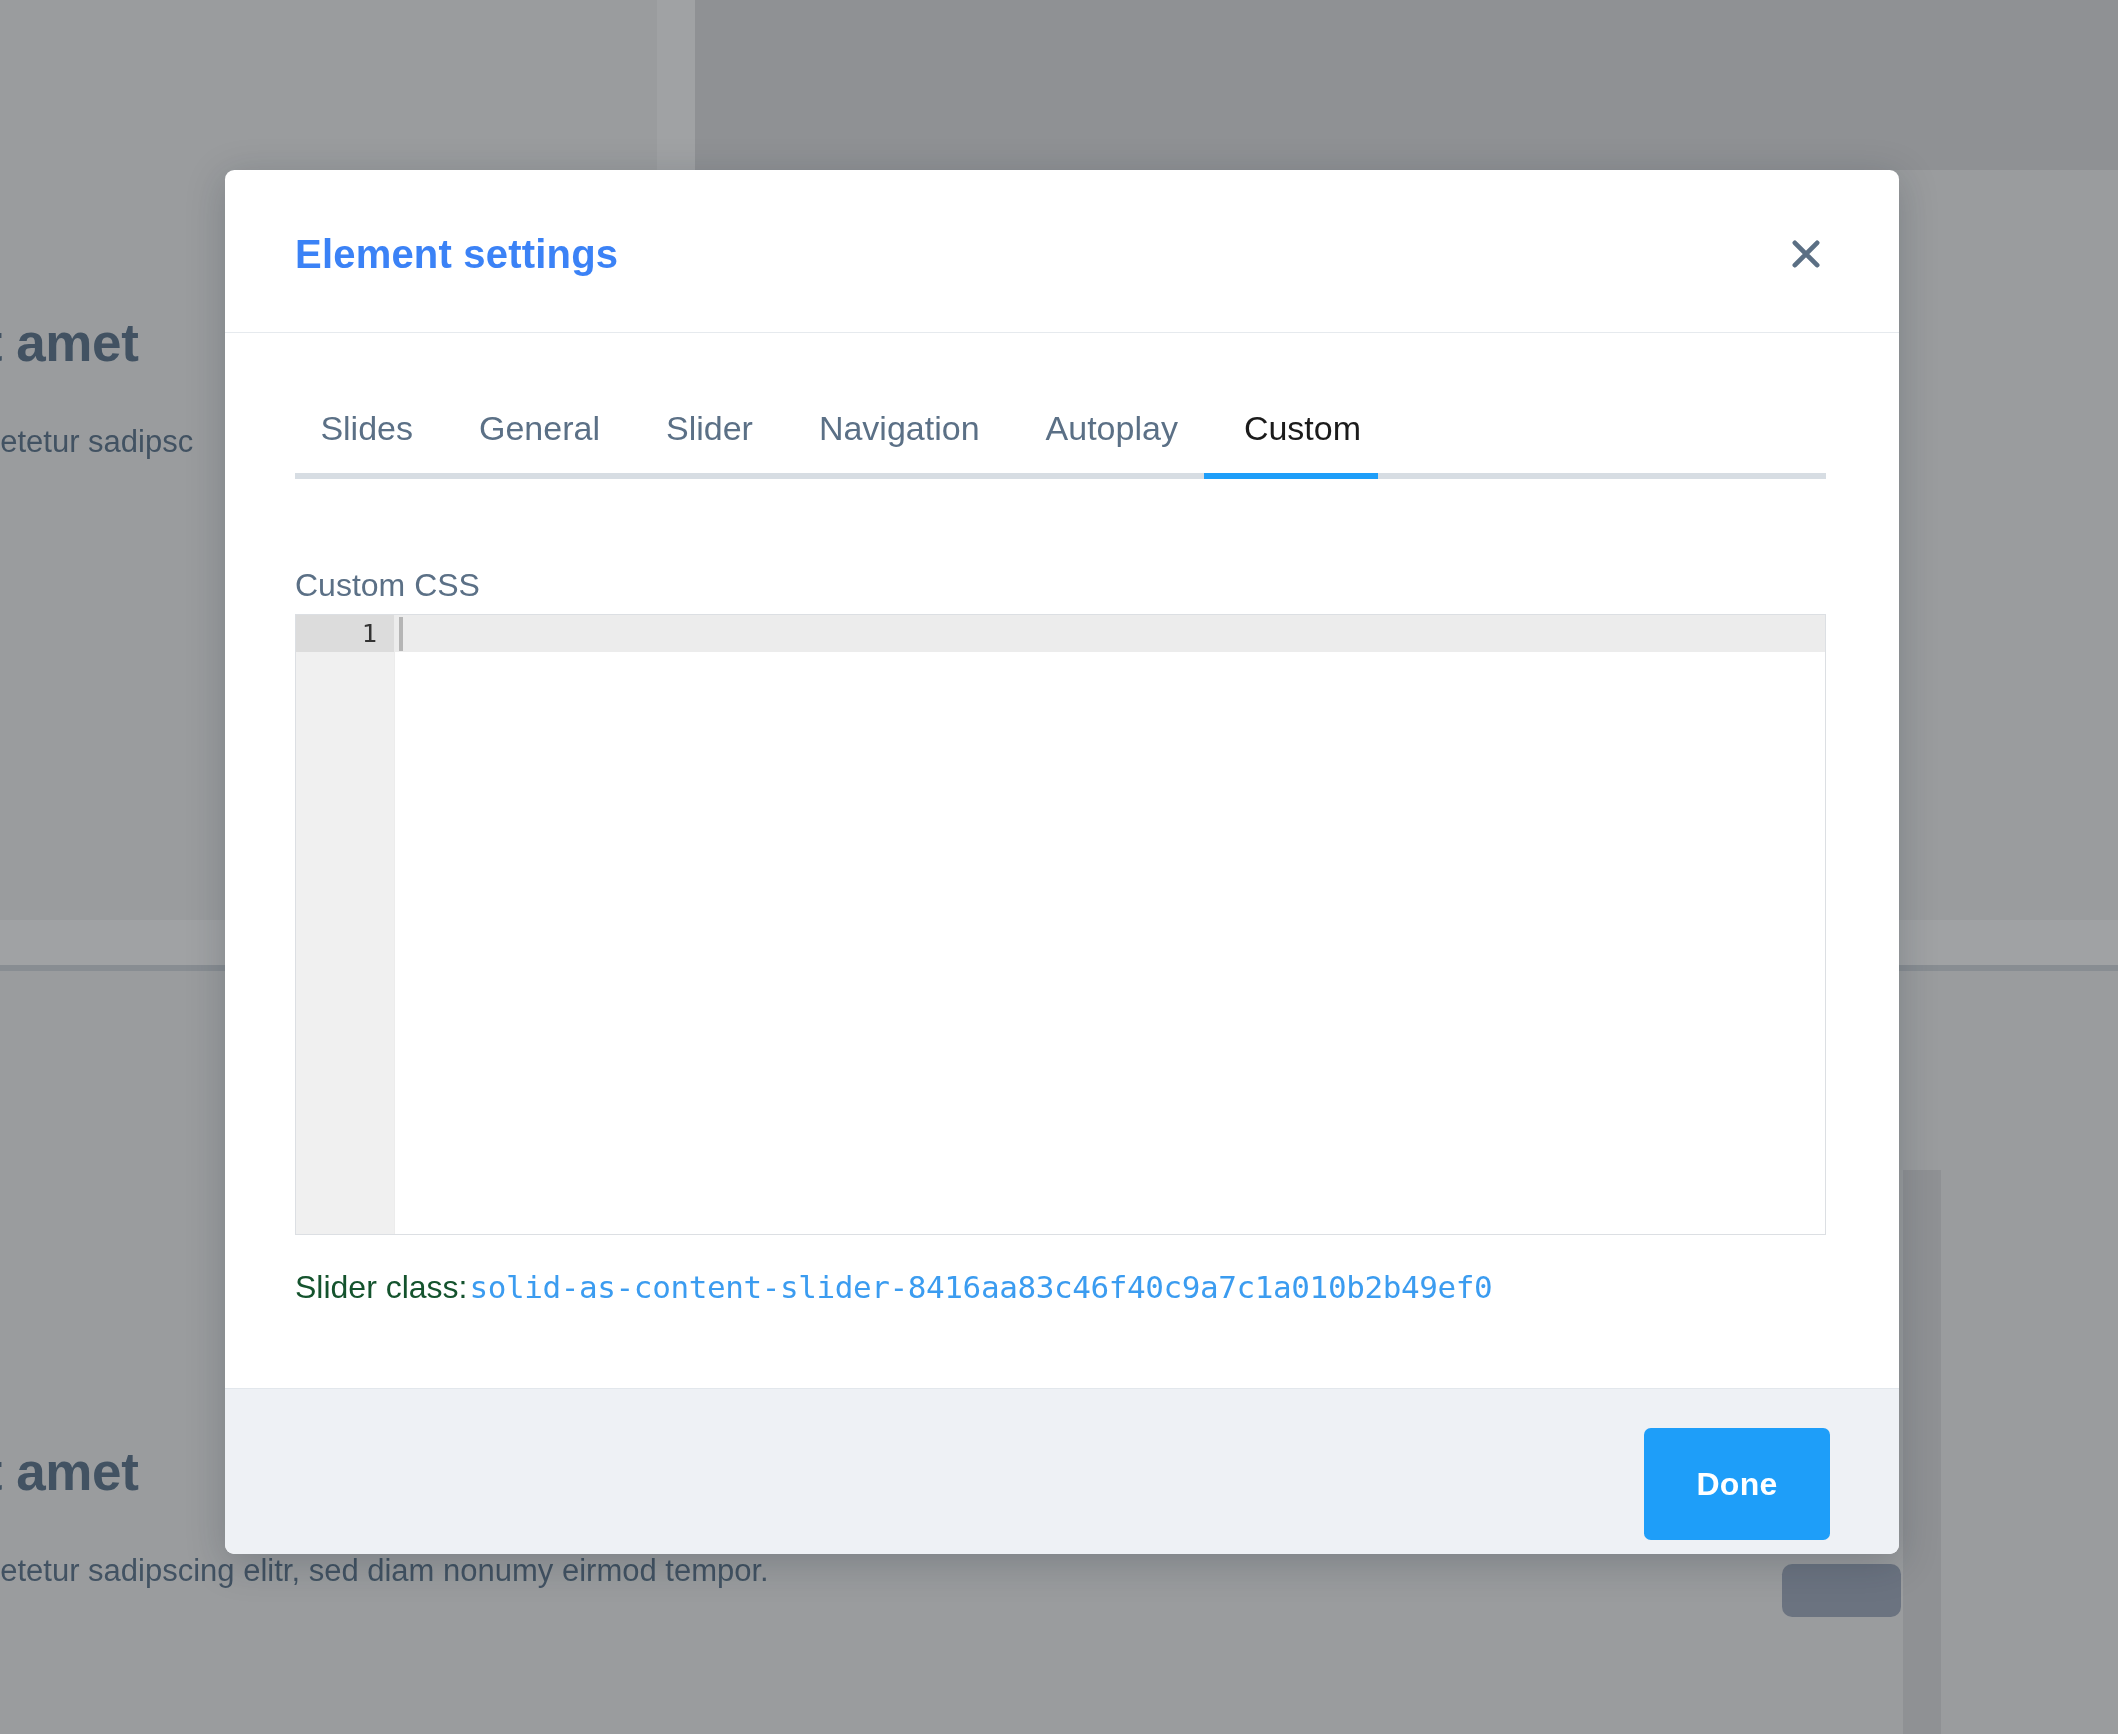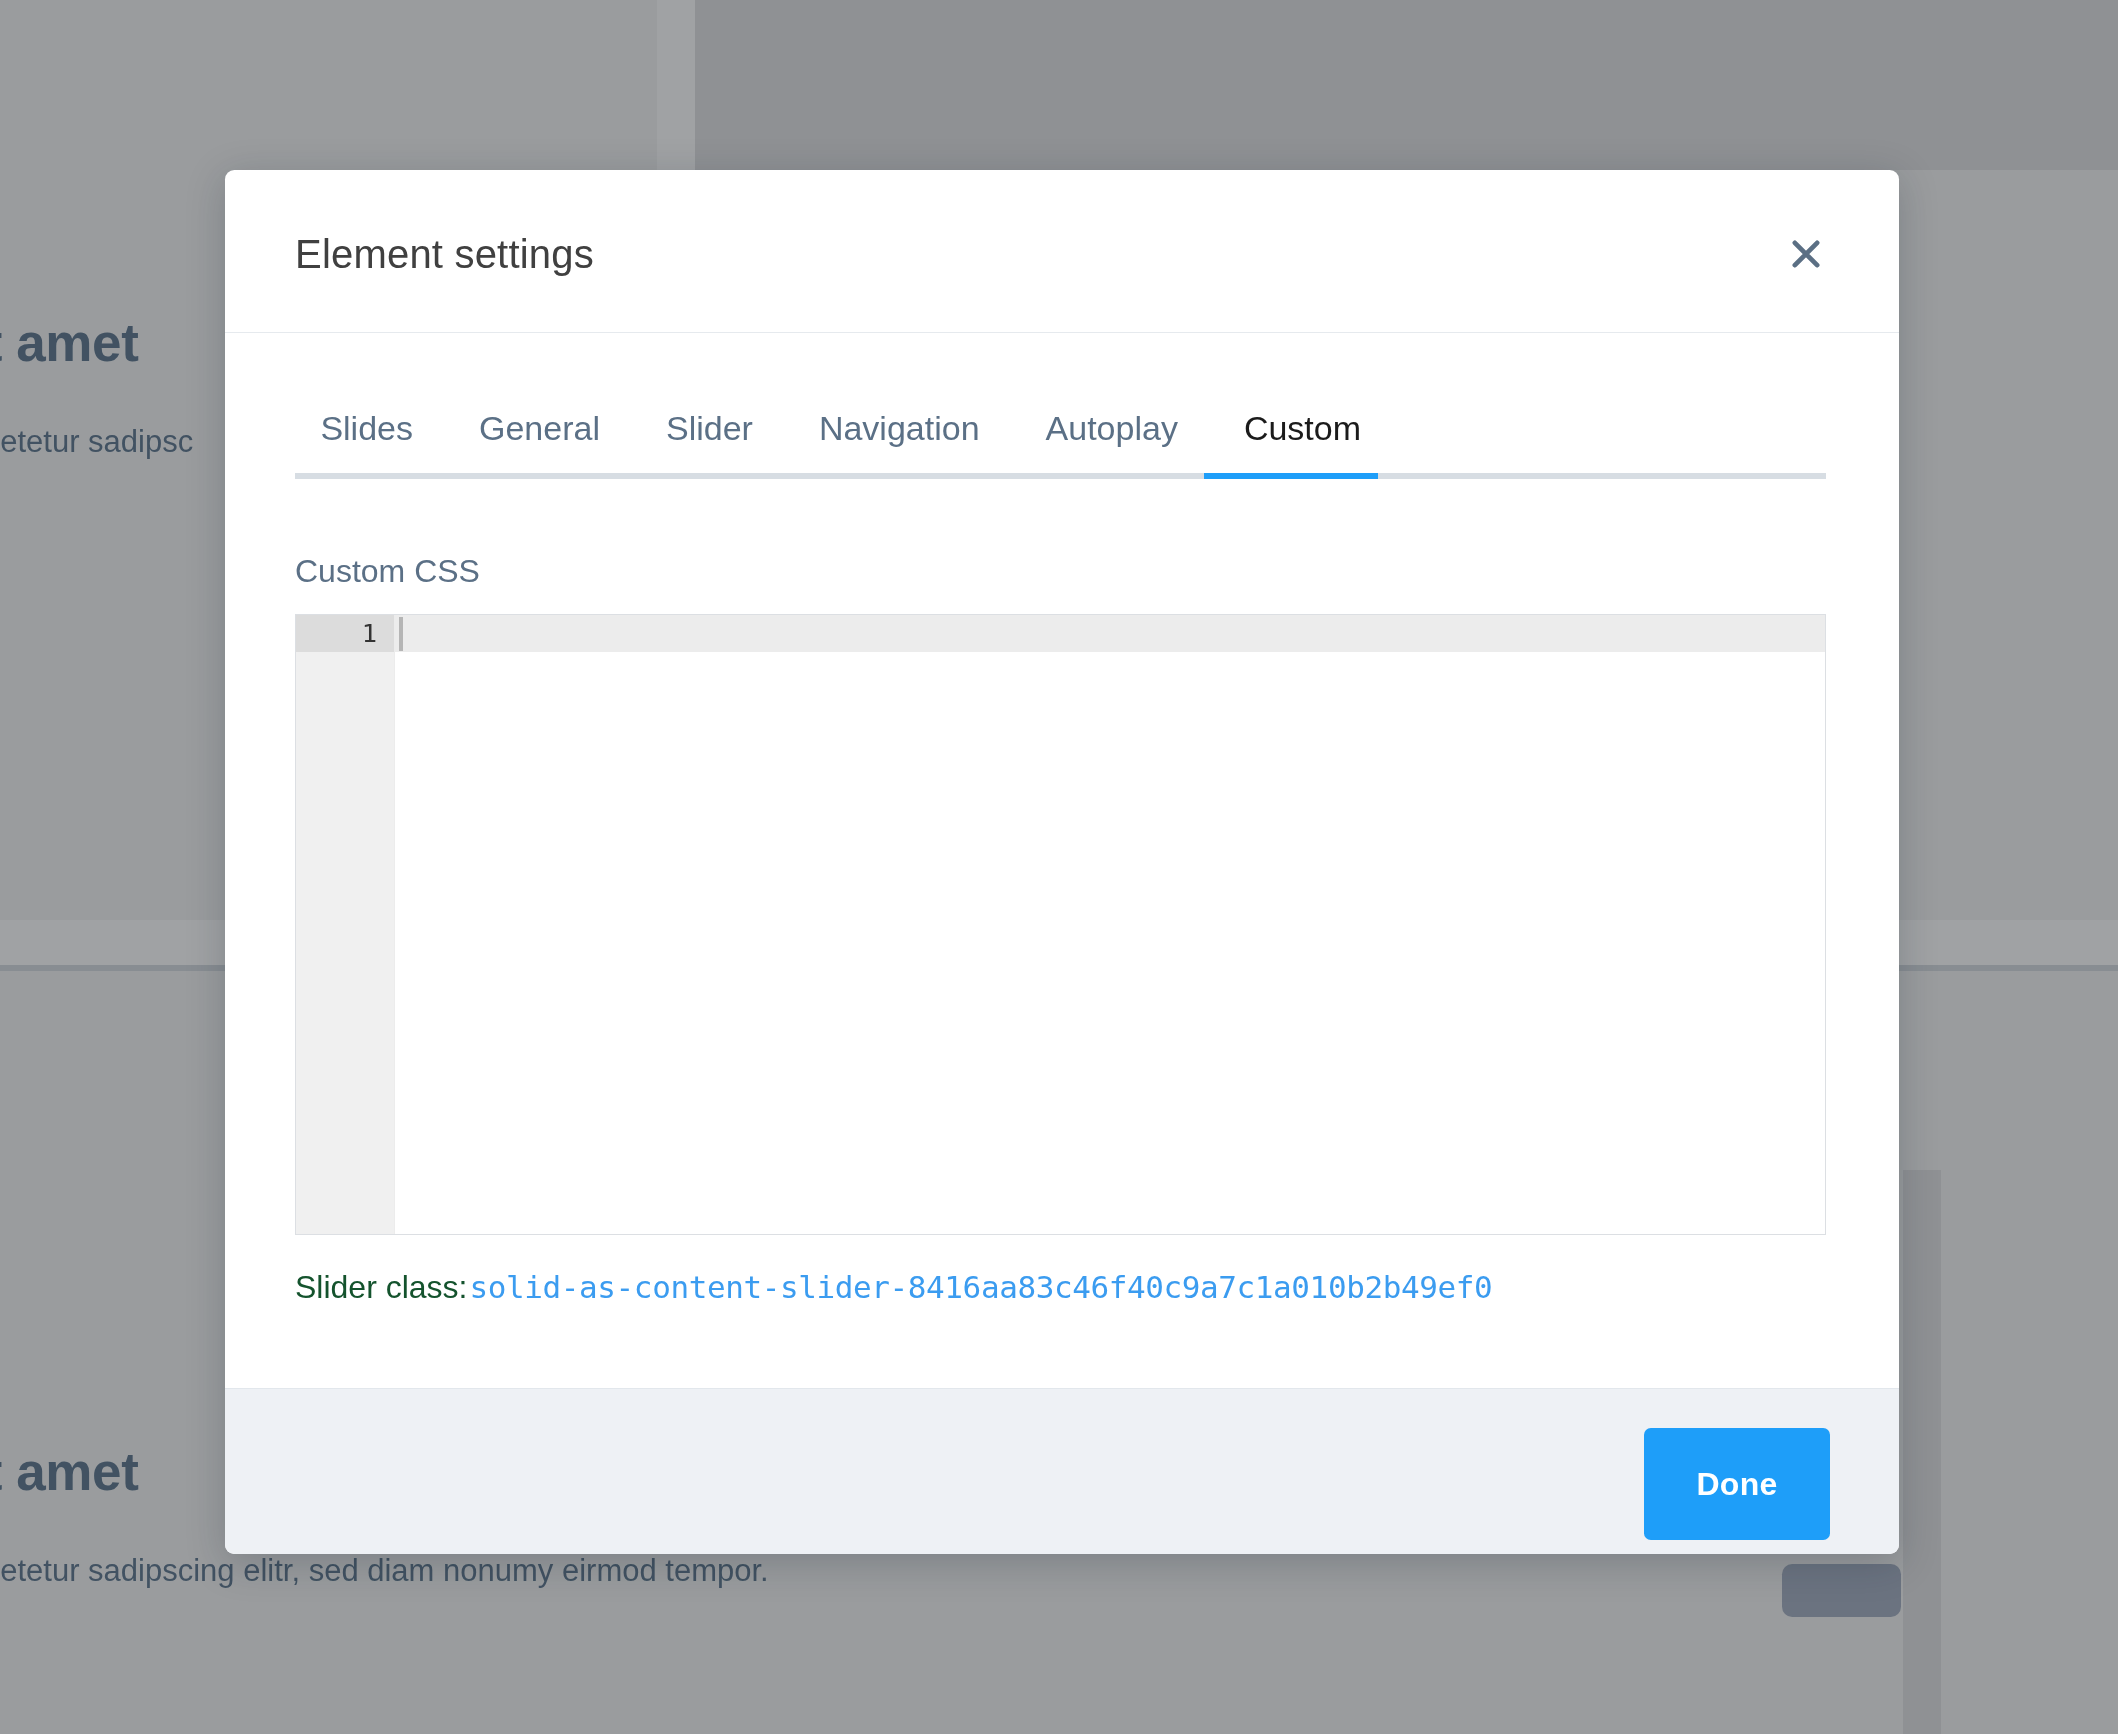--- a/index.html
+++ b/index.html
@@ -82,22 +82,22 @@
     height: 163px;
     flex: 0 0 163px;
     border-bottom: 1.7px solid #e6eaee;
     box-sizing: border-box;
   }
   .modal-title {
     position: absolute;
     left: 70px;
     top: 62px;
     font-size: 40px;
-    font-weight: 400;
-    color: #404040;
+    font-weight: 700;
+    color: #3b82f6;
     letter-spacing: 0.2px;
     white-space: nowrap;
   }
   .close-btn {
     position: absolute;
     right: 63px;
     top: 53px;
     width: 61px;
     height: 61px;
     display: flex;
@@ -156,21 +156,21 @@
     position: absolute;
     height: 6px;
     background: #1e9ef9;
     bottom: 0;
   }
 
   
   .field-label {
     position: absolute;
     left: 70px;
-    top: 220px;
+    top: 234px;
     font-size: 32px;
     color: #5b7086;
     white-space: nowrap;
   }
 
   
   .editor {
     position: absolute;
     left: 70px;
     top: 281px;

